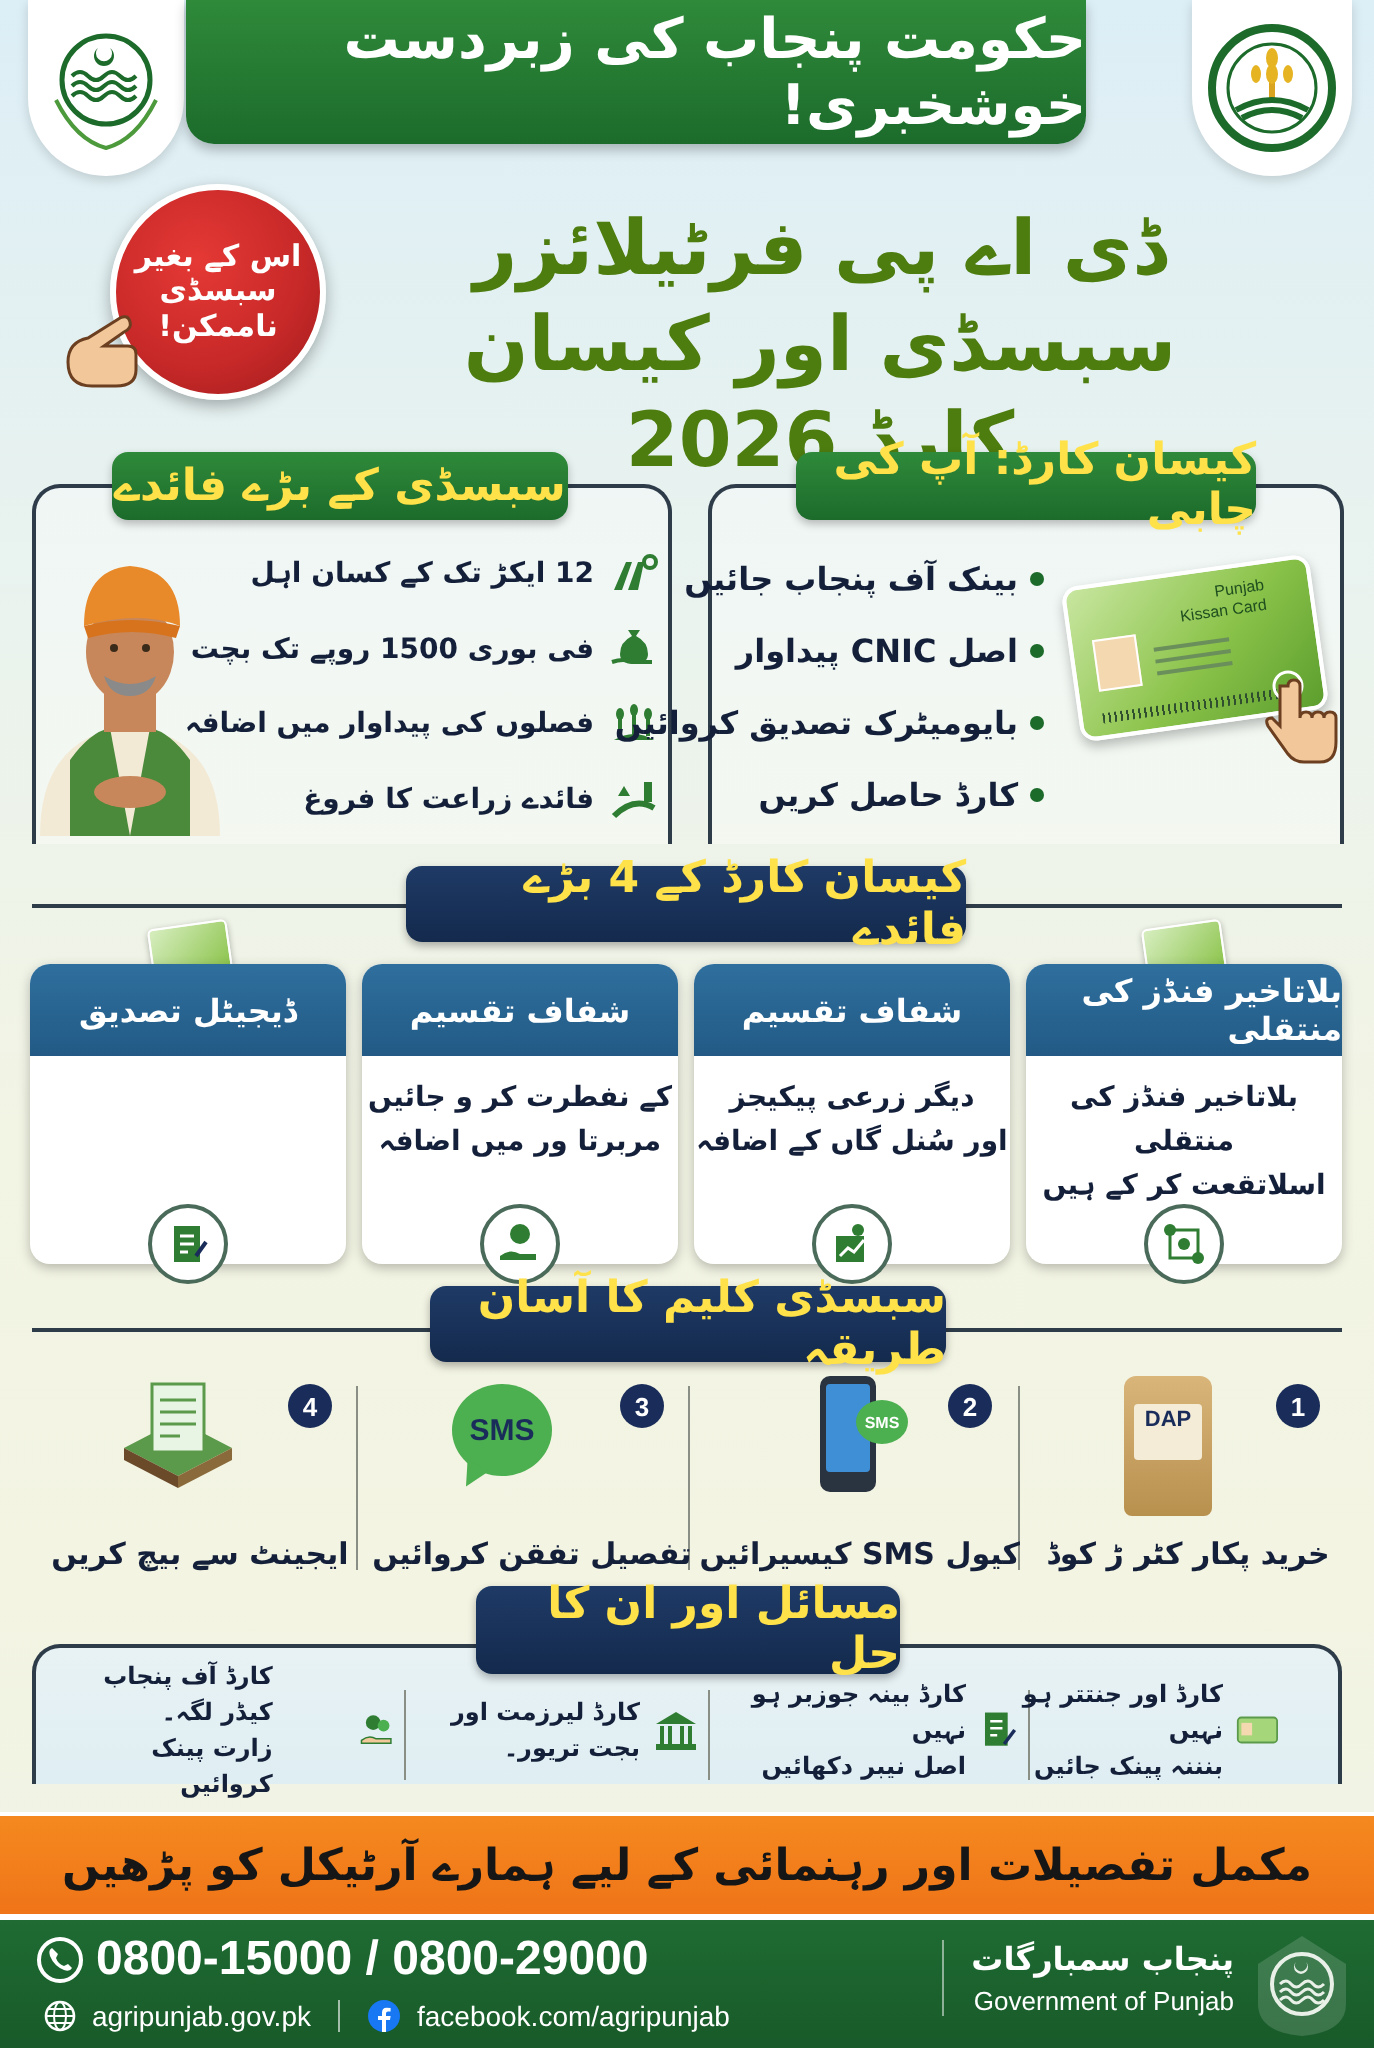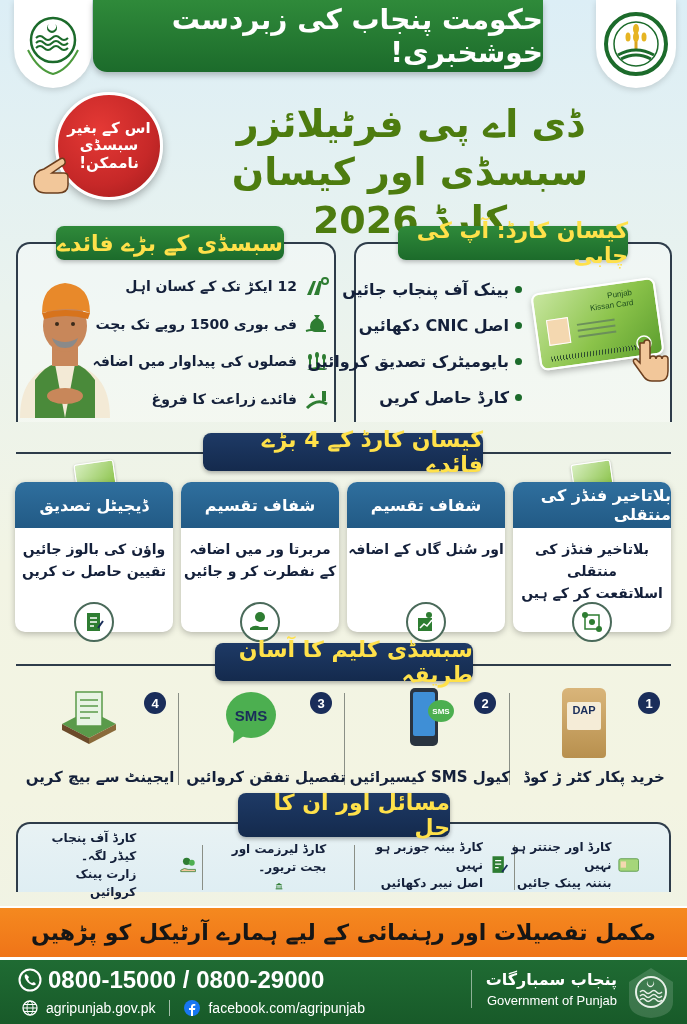--- a/index.html
+++ b/index.html
@@ -296,21 +296,21 @@
 <div class="panel" style="left:354px; top:242px; width:318px; height:180px; border-bottom:none; border-radius:14px 14px 0 0;"></div>
 <div class="pill-green" style="left:398px; top:226px; width:230px;">
   <span>کیسان کارڈ: آپ کی چابی</span>
 </div>
 
 <div class="key-row" style="right:165px; top:280px;">
   <span class="txt">بینک آف پنجاب جائیں</span>
   <span class="dot"></span>
 </div>
 <div class="key-row" style="right:165px; top:316px;">
-  <span class="txt">اصل CNIC دکھائیں</span>
+  <span class="txt">اصل CNIC پیداوار</span>
   <span class="dot"></span>
 </div>
 <div class="key-row" style="right:165px; top:352px;">
   <span class="txt">بایومیٹرک تصدیق کروائیں</span>
   <span class="dot"></span>
 </div>
 <div class="key-row" style="right:165px; top:388px;">
   <span class="txt">کارڈ حاصل کریں</span>
   <span class="dot"></span>
 </div>
@@ -354,53 +354,50 @@
         <circle cx="19" cy="19" r="3" fill="#2e7d32"></circle>
         <circle cx="12" cy="12" r="3" fill="#2e7d32"></circle>
       </svg>
   </div>
 </div>
 <div class="bcard" style="left:347px;">
   <div class="hd">
       <span>شفاف تقسیم</span>
     </div>
   <div class="bd">
+    <div>دیگر زرعی پیکیجز</div>
     <div>اور سُنل گاں کے اضافہ</div>
   </div>
   <div class="cic">
     <svg width="24" height="24" viewBox="0 0 24 24">
         <rect x="4" y="8" width="14" height="13" fill="#2e7d32"></rect>
         <path d="M6 18 l4-4 l3 2 l5-6" stroke="#fff" stroke-width="1.5" fill="none"></path>
         <circle cx="15" cy="5" r="3" fill="#2e7d32"></circle>
       </svg>
   </div>
 </div>
 <div class="bcard" style="left:181px;">
   <div class="hd">
       <span>شفاف تقسیم</span>
     </div>
   <div class="bd">
+    <div>کے نفطرت کر و جائیں</div>
     <div>مربرتا ور میں اضافہ</div>
-    <div>کے نفطرت کر و جائیں</div>
   </div>
   <div class="cic">
     <svg width="24" height="24" viewBox="0 0 24 24">
         <circle cx="12" cy="7" r="5" fill="#2e7d32"></circle>
         <path d="M2 18 q5-4 10-1 h8 v3 h-18z" fill="#2e7d32"></path>
       </svg>
   </div>
 </div>
 <div class="bcard" style="left:15px;">
   <div class="hd">
       <span>ڈیجیٹل تصدیق</span>
     </div>
-  <div class="bd">
-    <div>واؤن کی بالوز جائیں</div>
-    <div>تقیین حاصل ت کریں</div>
-  </div>
   <div class="cic">
     <svg width="24" height="24" viewBox="0 0 24 24">
         <rect x="5" y="3" width="13" height="18" fill="#2e7d32"></rect>
         <path d="M8 8 h7 M8 12 h7 M8 16 h4" stroke="#fff" stroke-width="1.5"></path>
         <path d="M16 18 l5-7" stroke="#1a2d5a" stroke-width="2"></path>
       </svg>
   </div>
 </div>
 
 <div class="hr-line" style="left:16px; top:664px; width:655px;"></div>
@@ -471,21 +468,21 @@
   <div class="txt">
     <div>کارڈ بینہ جوزبر ہو نہیں</div>
     <div>اصل نیبر دکھائیں</div>
   </div>
   <svg class="pic" viewBox="0 0 24 24">
       <rect x="4" y="2" width="13" height="19" fill="#2e7d32"></rect>
       <path d="M7 7 h7 M7 11 h7 M7 15 h4" stroke="#fff" stroke-width="1.5"></path>
       <path d="M15 20 l6-8" stroke="#1a2d5a" stroke-width="2"></path>
     </svg>
 </div>
-<div class="prob" style="left:208px; width:142px; justify-content:flex-end;flex-direction:column;">
+<div class="prob" style="left:208px; width:142px; justify-content:flex-end;">
   <div class="txt">
     <div>کارڈ لیرزمت اور</div>
     <div>بجت تریور۔</div>
   </div>
   <svg class="pic" viewBox="0 0 24 24">
       <path d="M2 9 l10-6 l10 6z" fill="#2e7d32"></path>
       <path d="M5 10 v9 M9 10 v9 M15 10 v9 M19 10 v9" stroke="#2e7d32" stroke-width="2"></path>
       <rect x="2" y="19" width="20" height="3" fill="#2e7d32"></rect>
     </svg>
 </div>

